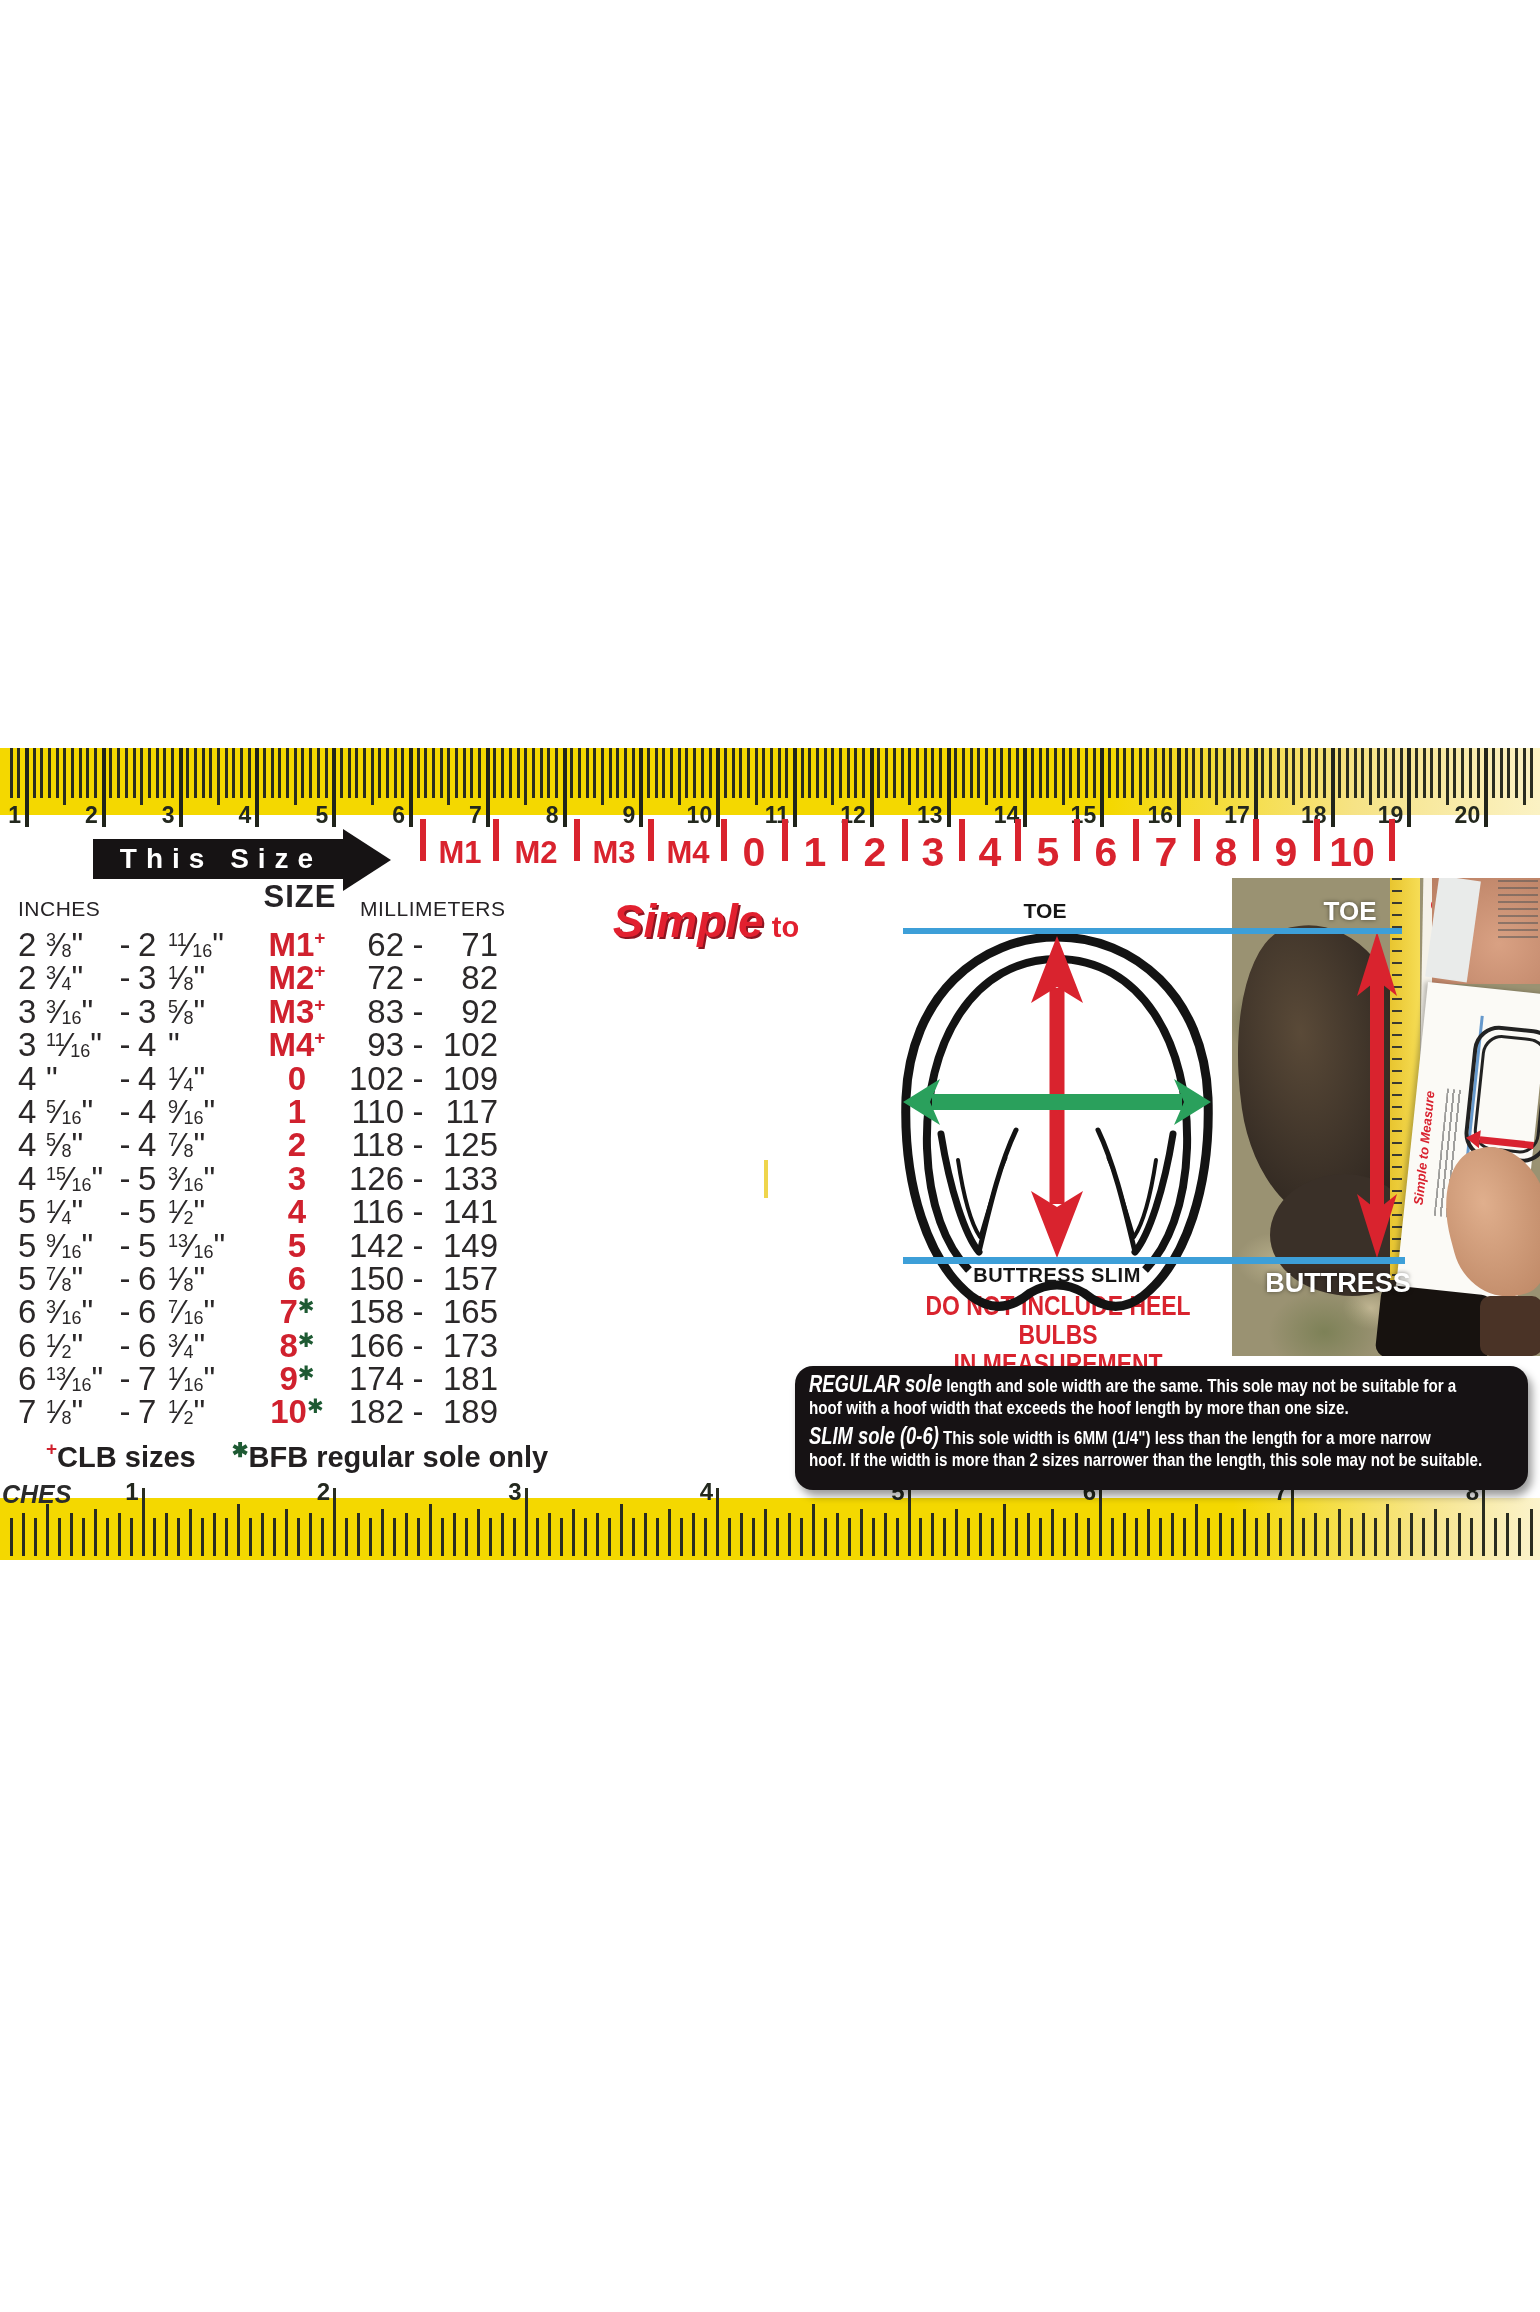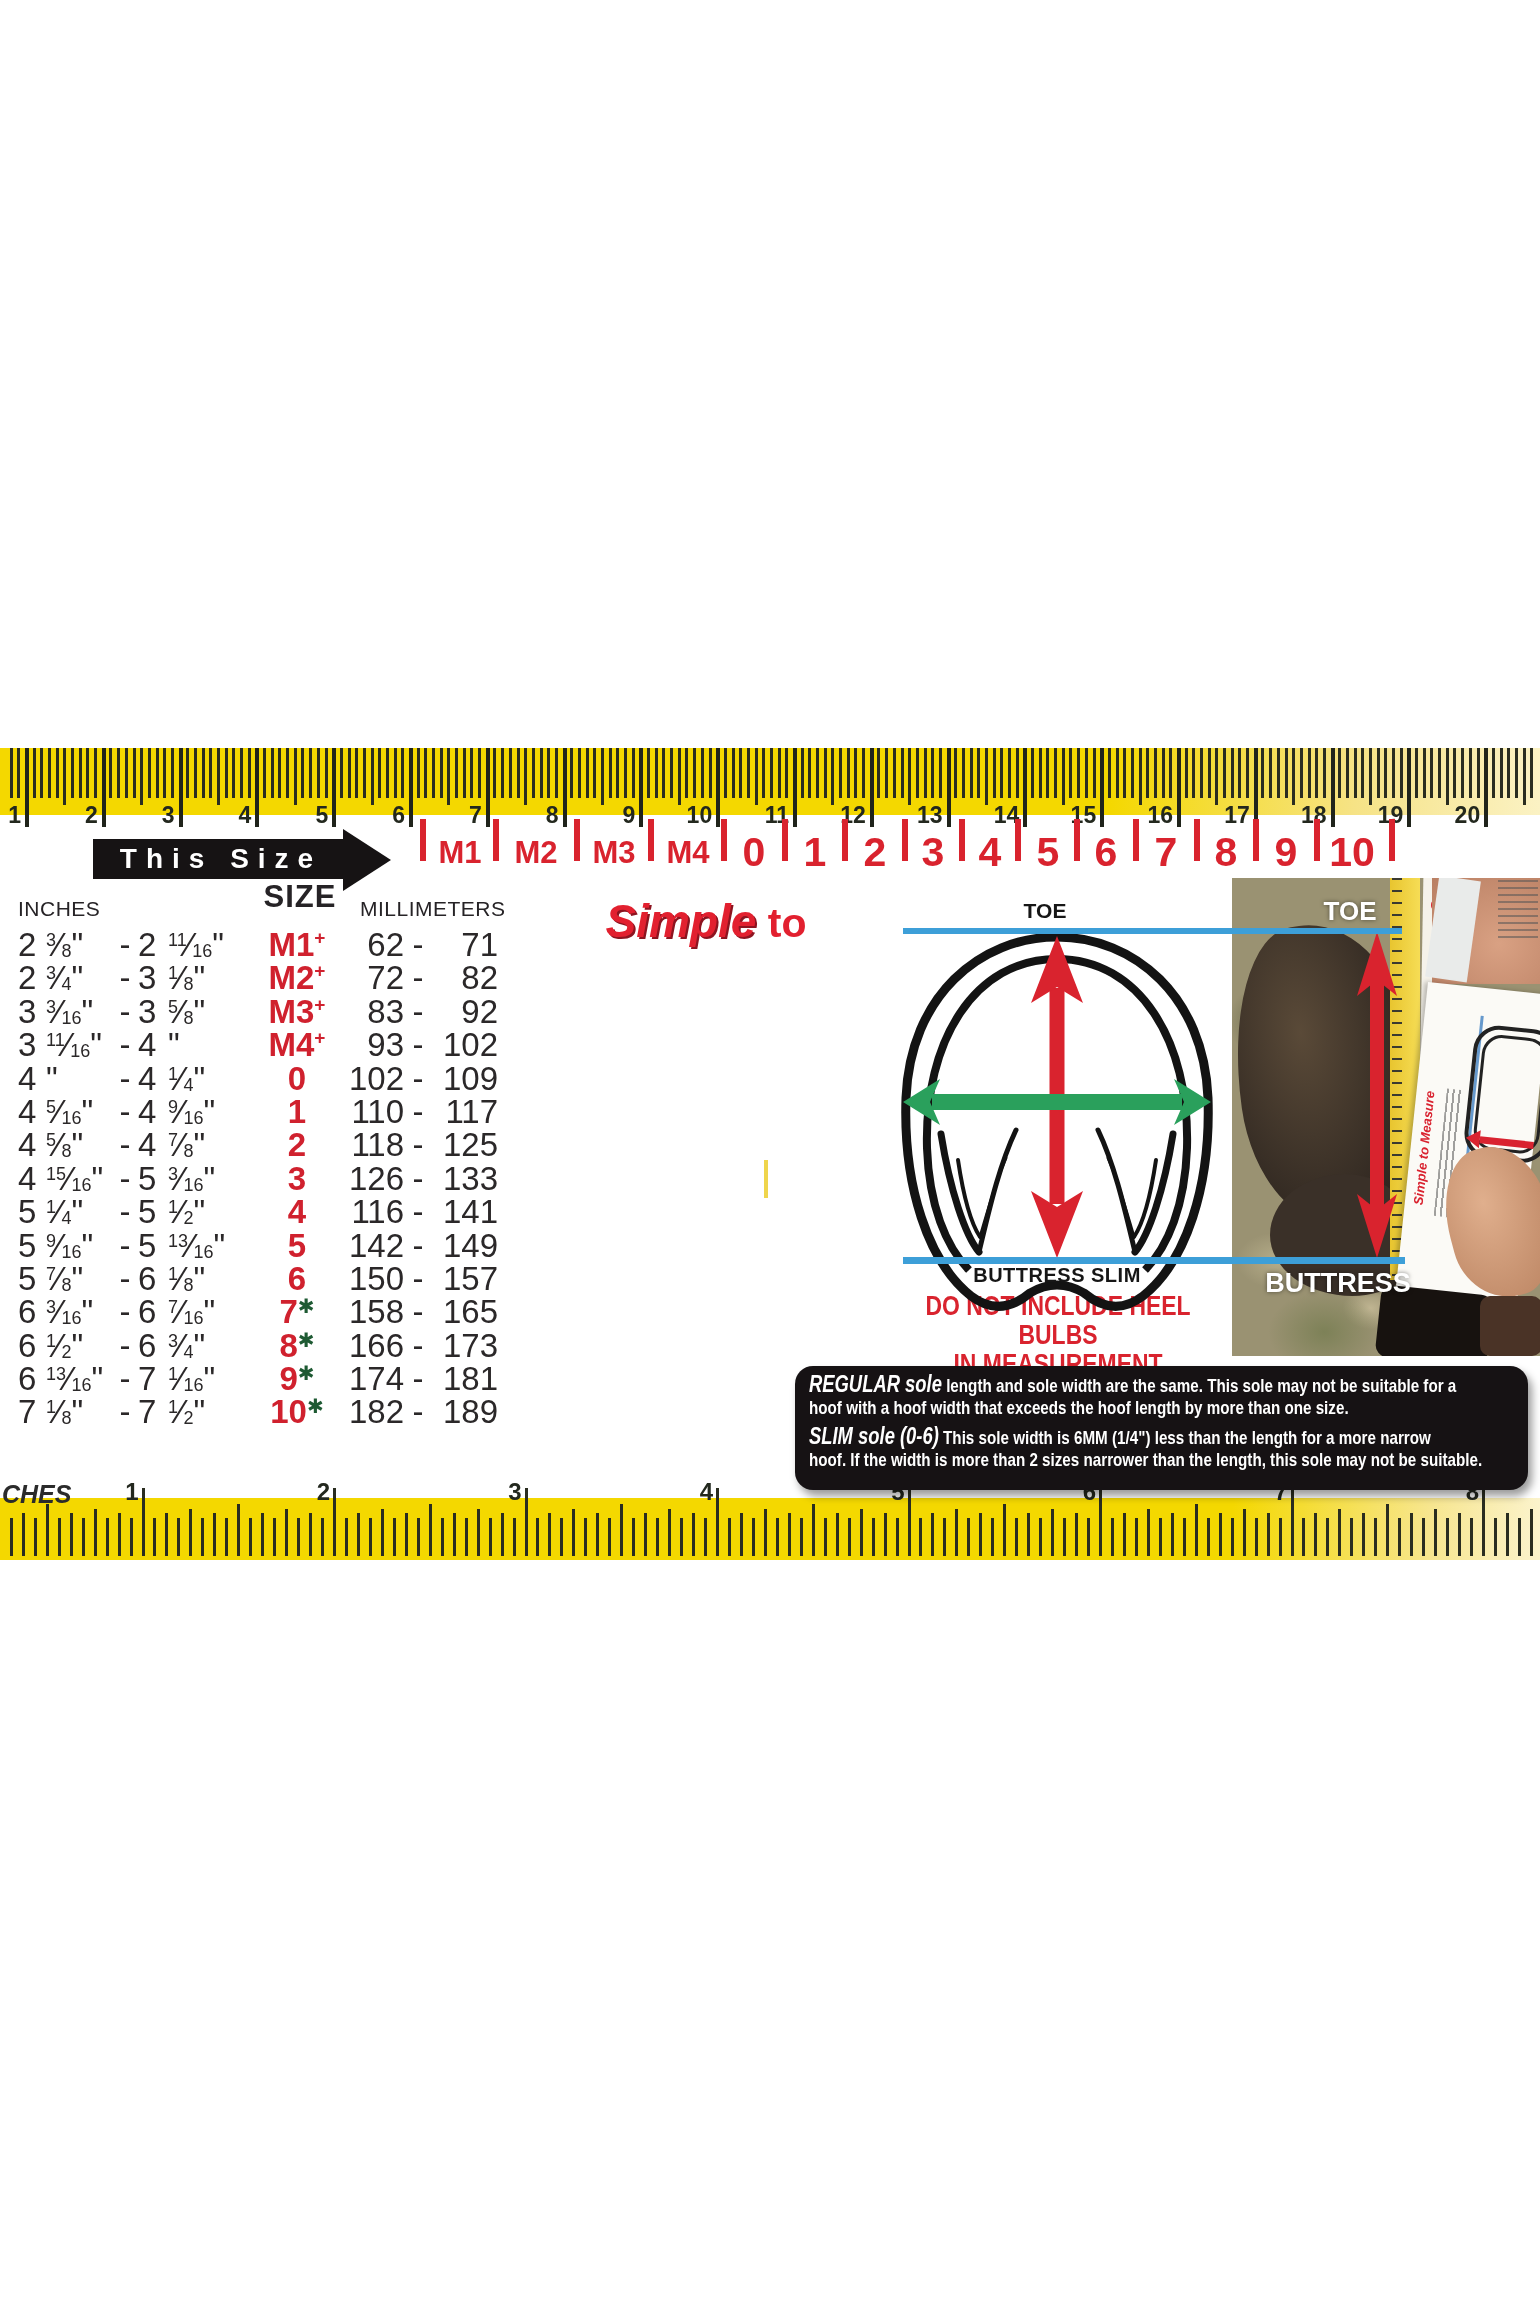--- a/index.html
+++ b/index.html
@@ -44,21 +44,21 @@
   .csize{font-weight:bold;color:#D0212E;font-size:33px;}
   .mk-plus{color:#D0212E;font-size:19px;vertical-align:12px;font-weight:bold;line-height:0;}
   .mk-star{color:#1E5A33;font-size:20px;vertical-align:10px;line-height:0;}
   .footnote{position:absolute;left:46px;top:1441px;font-size:29px;font-weight:bold;color:#232021;}
   .footnote .gap{display:inline-block;width:36px;}
 
   
   .measure{position:absolute;left:538px;top:894px;width:336px;text-align:center;}
   .measure .t1{font-size:46px;font-weight:bold;font-style:italic;color:#E2202F;
                text-shadow:2px 2px 0 #8d1420;}
-  .measure .t2{font-size:41px;font-weight:bold;color:#E2202F;text-align:center;}
+  .measure .t2{font-size:29px;font-weight:bold;color:#E2202F;text-align:center;}
   .measure .t3{display:block;font-size:41px;font-weight:bold;color:#E2202F;margin-top:-4px;}
   .measure .body{margin-top:8px;font-size:26px;line-height:31px;color:#242124;white-space:pre-line;}
   .stray{position:absolute;left:764px;top:1160px;width:4px;height:38px;background:#EFD54C;}
 
   
   .blueline{position:absolute;background:#3D9FD8;z-index:5;}
   .toe-label{position:absolute;left:1005px;top:899px;width:80px;text-align:center;
              font-weight:bold;font-size:21px;color:#161616;}
   .buttress-line-label{position:absolute;left:957px;top:1264px;width:200px;text-align:center;
              font-weight:bold;font-size:20px;letter-spacing:.5px;color:#161616;z-index:6;}
@@ -569,20 +569,23 @@
         <span class="c3">-</span>
         <span class="c4">7</span>
         <span class="c5"><sup>1</sup>⁄<sub>2</sub>"</span>
         <span class="c6"><span class="csize">10</span><span class="mk-star">✱</span></span>
         <span class="c7">182</span>
         <span class="c8">-</span>
         <span class="c9">189</span>
       </div>
     </div>
 
+  <div class="footnote">
+    <span class="mk-plus">+</span><span>CLB sizes</span><span class="gap"></span><span class="mk-star">✱</span><span>BFB regular sole only</span>
+  </div>
 
   <div class="measure">
     <div><span class="t1">Simple</span><span class="t2"> to</span></div>
   </div>
   <div class="stray"></div>
 
   <div class="toe-label">TOE</div>
   <div class="blueline" style="left:903px;top:928px;width:499px;height:6px;"></div>
   <div class="blueline" style="left:903px;top:1257px;width:502px;height:7px;"></div>
   <div class="buttress-line-label">BUTTRESS SLIM</div>

